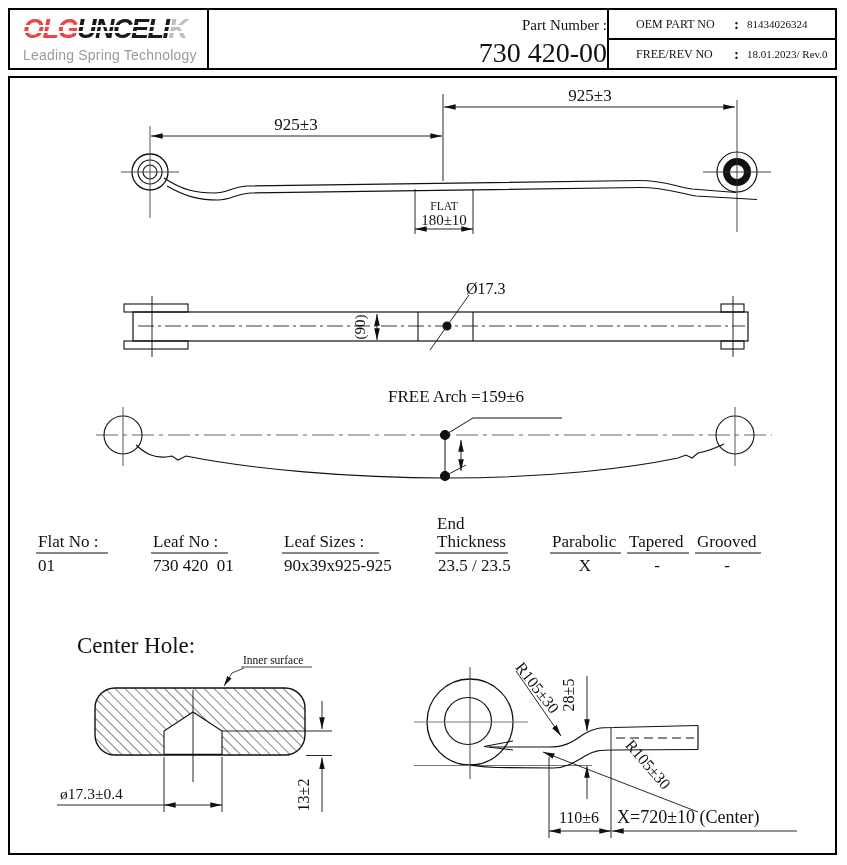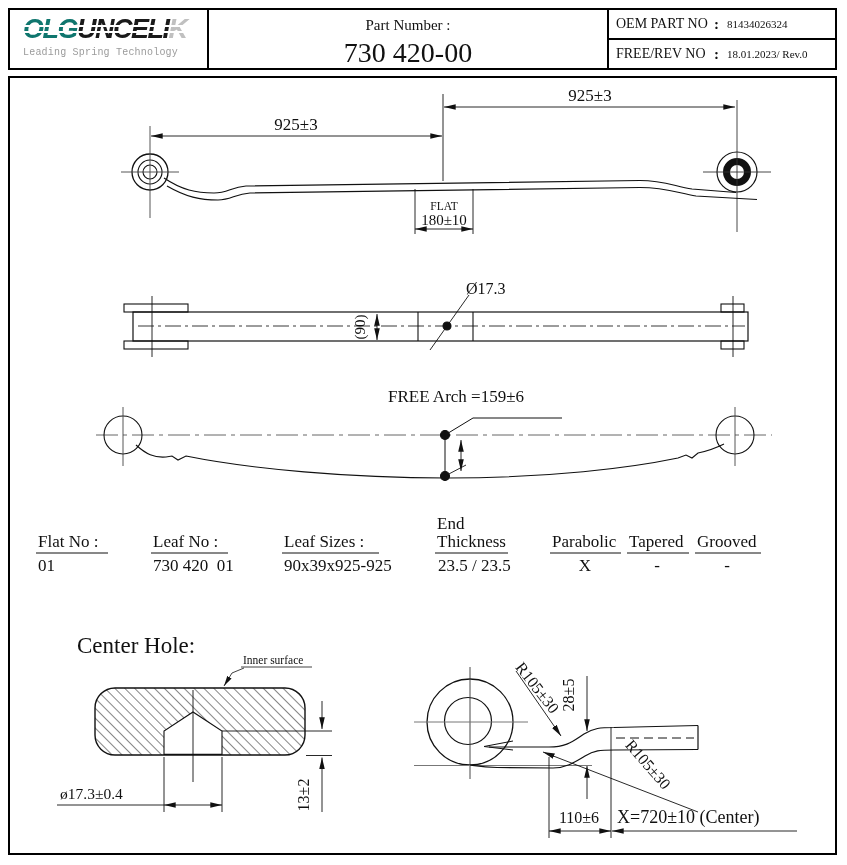--- a/index.html
+++ b/index.html
@@ -5,35 +5,35 @@
   html,body{margin:0;padding:0;background:#fff;}
   .page{position:relative;width:847px;height:865px;background:#fff;overflow:hidden;
         font-family:"Liberation Serif",serif;color:#111;}
   
   .titleblock{position:absolute;left:8px;top:8px;width:829px;height:62px;
               border:2px solid #000;box-sizing:border-box;display:flex;background:#fff;}
   .tb-cell{box-sizing:border-box;height:100%;}
   .logo-cell{width:199px;border-right:2px solid #000;padding:6px 0 0 13px;}
   .logo{position:relative;display:inline-block;font-family:"Liberation Sans",sans-serif;
         font-weight:bold;font-style:italic;font-size:27px;letter-spacing:-1.5px;line-height:1;}
-  .lg1{color:#0f766e;}
+  .lg1{color:#ef4444;}
   .lg2{color:#1a1a1a;font-style:italic;}
   .lg3{color:#c0c0c0;}
   .logo-stripe{position:absolute;left:0;right:0;height:1.6px;background:#fff;}
   .s1{top:9px;}
   .s2{top:15px;}
-  .tagline{font-family:Liberation Mono, monospace;font-size:10px;color:#9b9b9b;
+  .tagline{font-family:Liberation Sans, sans-serif;font-size:14px;color:#9b9b9b;
            margin-top:4px;letter-spacing:.2px;}
-  .pn-cell{width:400px;border-right:2px solid #000;text-align:center;}
+  .pn-cell{width:400px;border-right:2px solid #000;text-align:right;}
   .pn-label{font-size:15px;margin-top:7px;}
   .pn-value{font-size:28px;margin-top:3px;}
   .right-cell{flex:1;display:flex;flex-direction:column;}
   .tb-row{flex:1;display:flex;align-items:center;padding-left:7px;}
   .tb-row.first{border-bottom:2px solid #000;}
-  .tb-label{font-size:14px;width:98px;}
+  .tb-label{font-size:12px;width:98px;margin-left:20px;}
   .tb-colon{font-size:15px;font-weight:bold;width:13px;}
   .tb-value{font-size:11px;}
   
   .frame{position:absolute;left:8px;top:76px;width:829px;height:779px;
          border:2px solid #000;box-sizing:border-box;background:#fff;}
   svg{position:absolute;left:0;top:0;}
   svg text{font-family:"Liberation Serif",serif;fill:#111;}
 </style>
 </head>
 <body>

